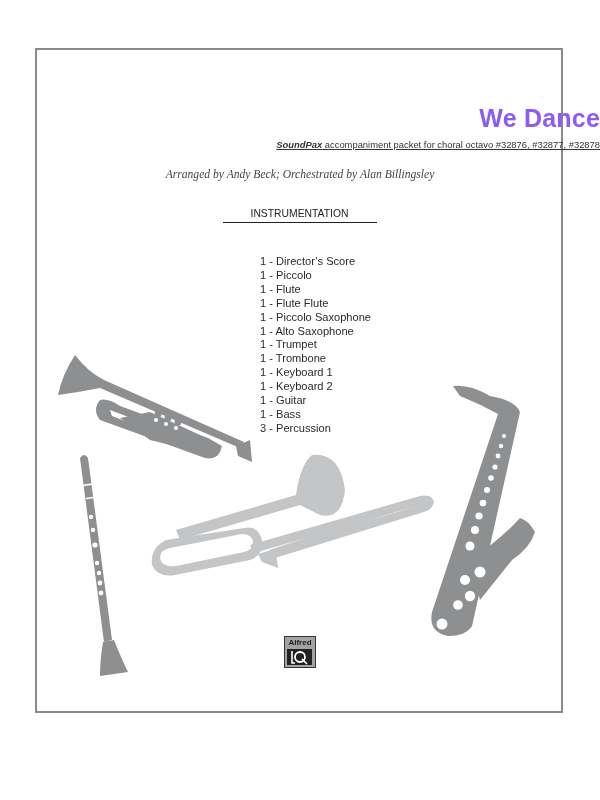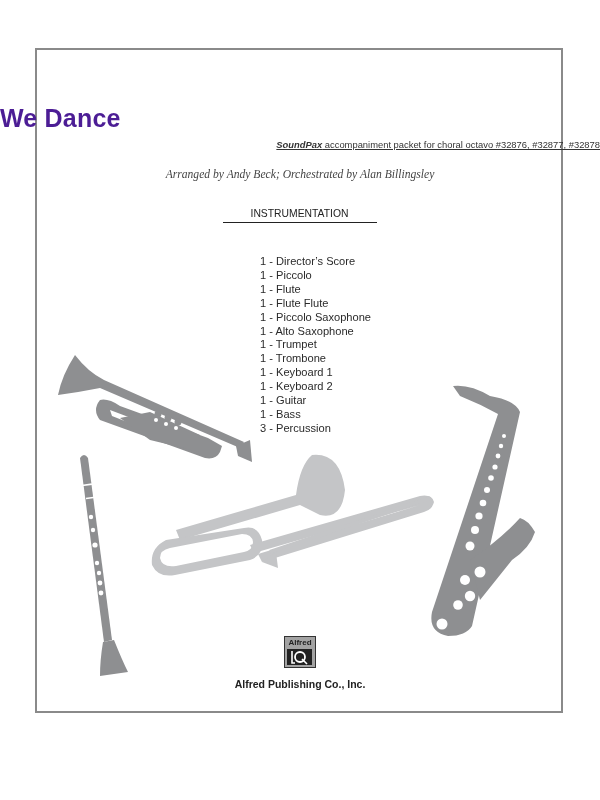--- a/index.html
+++ b/index.html
@@ -1,18 +1,18 @@
 <!DOCTYPE html>
 <html><head>
 <meta charset="utf-8">
 <style>
   html, body { margin:0; padding:0; background:#ffffff; }
   body { width:600px; height:800px; position:relative; overflow:hidden; font-family:"Liberation Sans", sans-serif; color:#222; }
   .frame { position:absolute; left:35px; top:48px; width:528px; height:665px; border:2px solid #8a8a8a; box-sizing:border-box; }
-  .title { position:absolute; left:0; width:600px; top:104px; text-align:left; font-size:25px; font-weight:bold; color:#4c1d95; letter-spacing:0.2px; }
+  .title { position:absolute; left:0; width:600px; top:104px; text-align:right; font-size:25px; font-weight:bold; color:#8b5cf6; letter-spacing:0.2px; }
   .subtitle { position:absolute; left:0; width:600px; top:139px; text-align:right; font-size:9.4px; color:#333;text-decoration:underline; }
   .subtitle b { font-style:italic; font-weight:bold; }
   .credits { position:absolute; left:0; width:600px; top:168px; text-align:center; font-family:"Liberation Serif", serif; font-style:italic; font-size:11.6px; line-height:14px; color:#444; }
   .instr-head { position:absolute; left:222px; width:155px; top:207px; text-align:center; font-size:11.5px; color:#222; transform:scaleX(0.9); }
   .instr-line { position:absolute; left:223px; top:222px; width:154px; height:1px; background:#222; }
   .list { position:absolute; left:244px; top:239px; margin:16px; padding:0; list-style:none; font-size:11.1px; line-height:13.9px; color:#2a2a2a; }
   .list li span { display:inline; }
   .art { position:absolute; left:0; top:0; width:600px; height:800px; }
   .logo { position:absolute; left:284px; top:636px; width:32px; height:32px; border:1.5px solid #333; box-sizing:border-box; background:#a3a3a3; }
   .logo-word { position:absolute; left:0; top:1px; width:100%; text-align:center; font-size:8px; font-weight:bold; color:#222; }
@@ -112,14 +112,13 @@
   <div class="logo-word">Alfred</div>
   <svg width="29" height="18" viewBox="0 0 29 18" style="position:absolute;left:0;top:11px">
     <rect x="2" y="1" width="25" height="16" fill="#222"></rect>
     <circle cx="15" cy="9" r="5" fill="none" stroke="#fff" stroke-width="1.8"></circle>
     <path d="M7 3 L7 15 L10 15" fill="none" stroke="#fff" stroke-width="1.6"></path>
     <path d="M17 11 L22 16" stroke="#fff" stroke-width="1.6"></path>
   </svg>
 </div>
 
 <div class="publisher">
-  <div>Alfred Publishing Co., Inc.</div>
 </div>
 
 </body></html>

